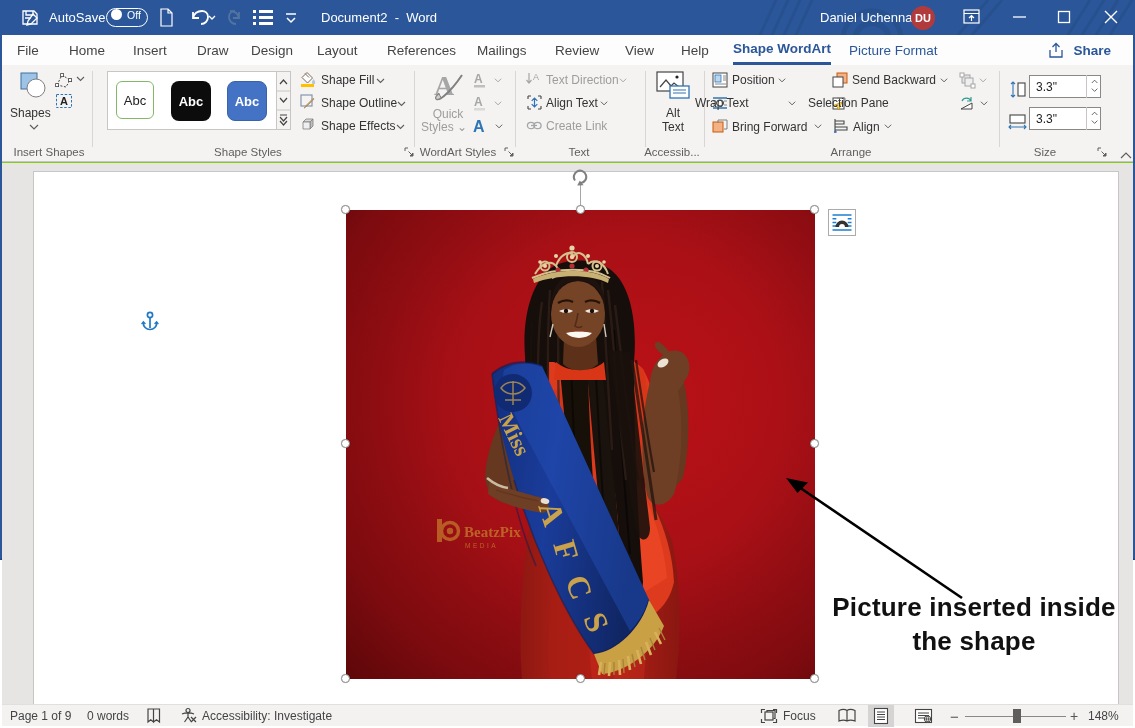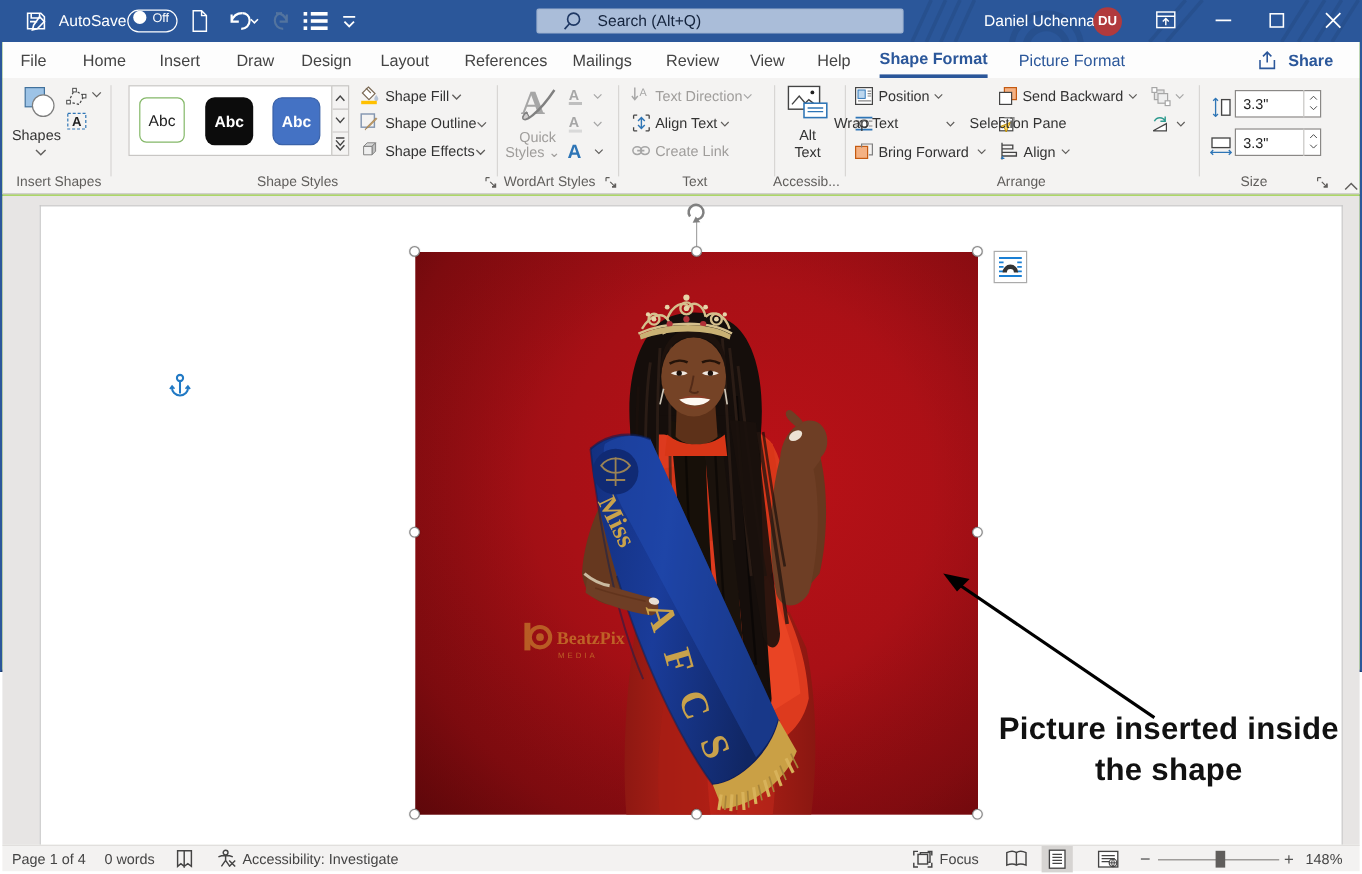--- a/index.html
+++ b/index.html
@@ -85,27 +85,21 @@
           <rect x="7" y="10" width="14" height="3"></rect>
         <rect x="1" y="16" width="3" height="3"></rect>
           <rect x="7" y="16" width="14" height="3"></rect>
         <rect x="1" y="22" width="3" height="3"></rect>
           <rect x="7" y="22" width="14" height="3"></rect>
       </g>
     </svg>
     <svg class="tb-item" style="left:284px" width="16" height="35" viewBox="0 0 16 35">
       <path d="M2 14 h10 M3 18 l4 4 4 -4" stroke="#fff" stroke-width="1.5" fill="none"></path>
     </svg>
-    <div id="searchbox">
-      <svg style="margin-left:20px" width="18" height="20" viewBox="0 0 18 20">
-          <circle cx="10" cy="8" r="5" stroke="#1f3864" stroke-width="1.4" fill="none"></circle>
-          <path d="M6.5 11.8 l-4 4.5" stroke="#1f3864" stroke-width="1.4"></path>
-        </svg>
-      <span style="margin-left:12px">Search (Alt+Q)</span>
-    </div>
+    <div class="tb-item" id="doctitle">Document2&nbsp;&nbsp;-&nbsp;&nbsp;Word</div>
     <div class="tb-item" id="username">Daniel Uchenna</div>
     <div id="avatar">DU</div>
     <svg class="tb-item" style="left:963px" width="18" height="35" viewBox="0 0 18 35">
       <rect x="1" y="10" width="15" height="13" stroke="#fff" stroke-width="1.2" fill="none"></rect>
       <path d="M1 13.5 h15 M8.5 21 v-5 m-2.5 2 l2.5 -2.5 2.5 2.5" stroke="#fff" stroke-width="1.2" fill="none"></path>
     </svg>
     <svg class="tb-item" style="left:1012px" width="16" height="35" viewBox="0 0 16 35">
         <path d="M1 17 h13" stroke="#fff" stroke-width="1.3"></path>
       </svg>
     <svg class="tb-item" style="left:1057px" width="16" height="35" viewBox="0 0 16 35">
@@ -121,21 +115,21 @@
     <div class="tab" style="left:67px">Home</div>
     <div class="tab" style="left:131px">Insert</div>
     <div class="tab" style="left:195px">Draw</div>
     <div class="tab" style="left:249px">Design</div>
     <div class="tab" style="left:315px">Layout</div>
     <div class="tab" style="left:385px">References</div>
     <div class="tab" style="left:475px">Mailings</div>
     <div class="tab" style="left:553px">Review</div>
     <div class="tab" style="left:623px">View</div>
     <div class="tab" style="left:679px">Help</div>
-    <div class="tab active" style="left:731px">Shape Format</div>
+    <div class="tab active" style="left:731px">Shape WordArt</div>
     <div class="tab ctx" style="left:847px">Picture Format</div>
     <div id="sharebtn">
       <svg width="22" height="18" viewBox="0 0 22 18">
           <g stroke="#2b579a" stroke-width="1.3" fill="none">
             <path d="M3 8 v7 h12 v-7"></path>
             <path d="M9 10 v-8 m-3.5 3 l3.5 -3.5 3.5 3.5"></path>
           </g>
         </svg>
       <span style="margin-left:4px">Share</span>
     </div>
@@ -581,21 +575,21 @@
 
     <svg style="position:absolute;left:780px;top:305px" width="190" height="135" viewBox="0 0 190 135">
       <path d="M180 130 L14 17" stroke="#000" stroke-width="2.6" fill="none"></path>
       <path d="M4 10 L26 14.5 L15.5 25 Z" fill="#000"></path>
     </svg>
 
     <div id="caption">Picture inserted inside<br>the shape</div>
   </div>
 
   <div id="statusbar">
-    <div class="sb-item" style="left:8px">Page 1 of 4</div>
+    <div class="sb-item" style="left:8px">Page 1 of 9</div>
     <div class="sb-item" style="left:85px">0 words</div>
     <svg class="sb-item" style="left:144px" width="17" height="22" viewBox="0 0 17 22">
       <path d="M2 4 h5.5 v13 l-2.75 -2.2 -2.75 2.2 z M7.5 4 h6 v13 l-3 -2.2 -3 2.2 z" fill="none" stroke="#444" stroke-width="1.2"></path>
     </svg>
     <svg class="sb-item" style="left:177px" width="19" height="22" viewBox="0 0 19 22">
       <g stroke="#444" stroke-width="1.2" fill="none">
         <circle cx="9" cy="5.5" r="2"></circle>
         <path d="M3 9 C6 7.6 12 7.6 15 9 M9 8 v4 M9 12 l-3.5 5 M9 12 l3.5 5"></path>
         <path d="M12 12 l5 5 M17 12 l-5 5"></path>
       </g>

